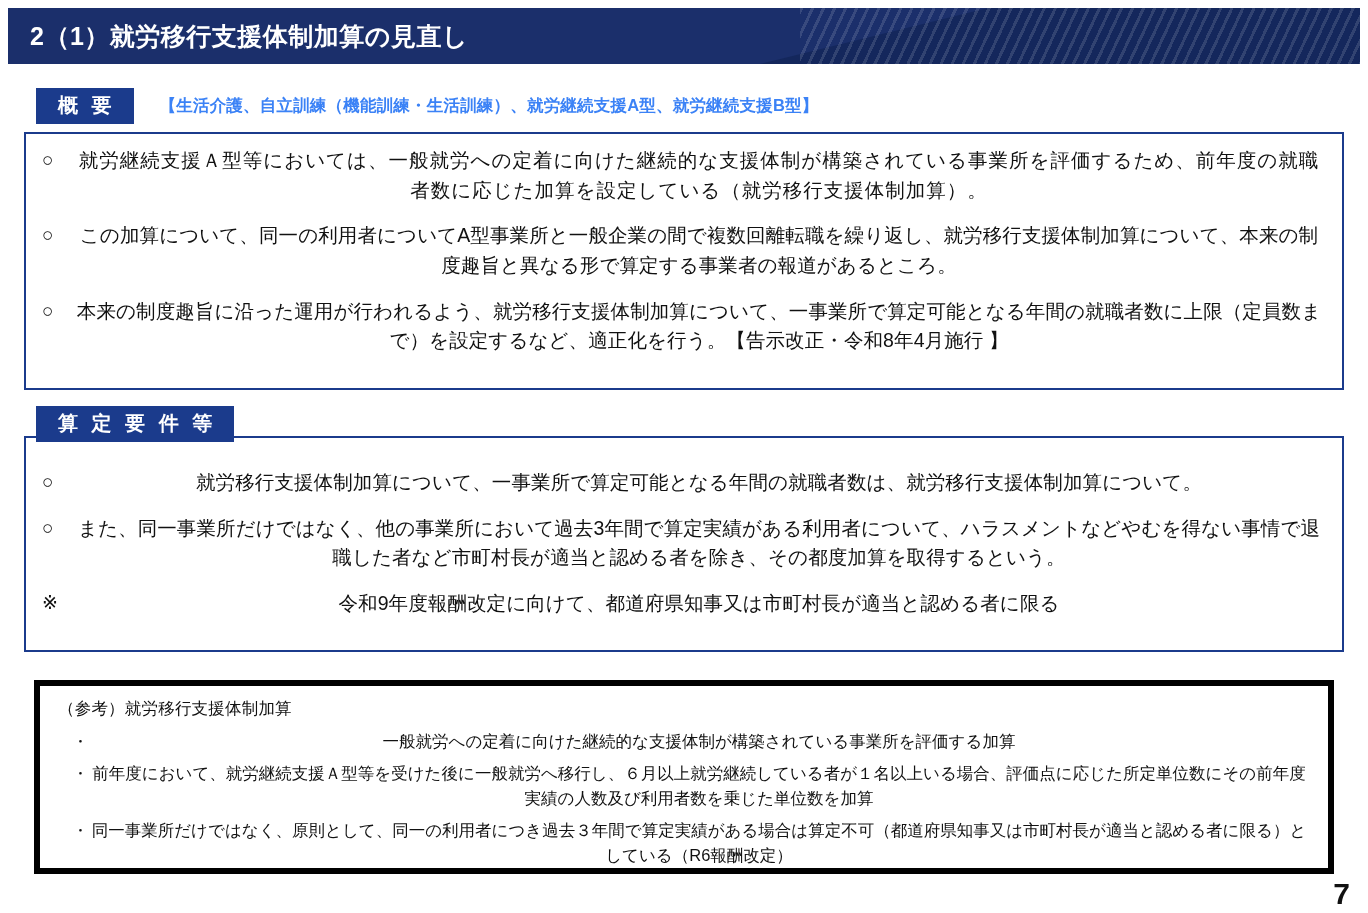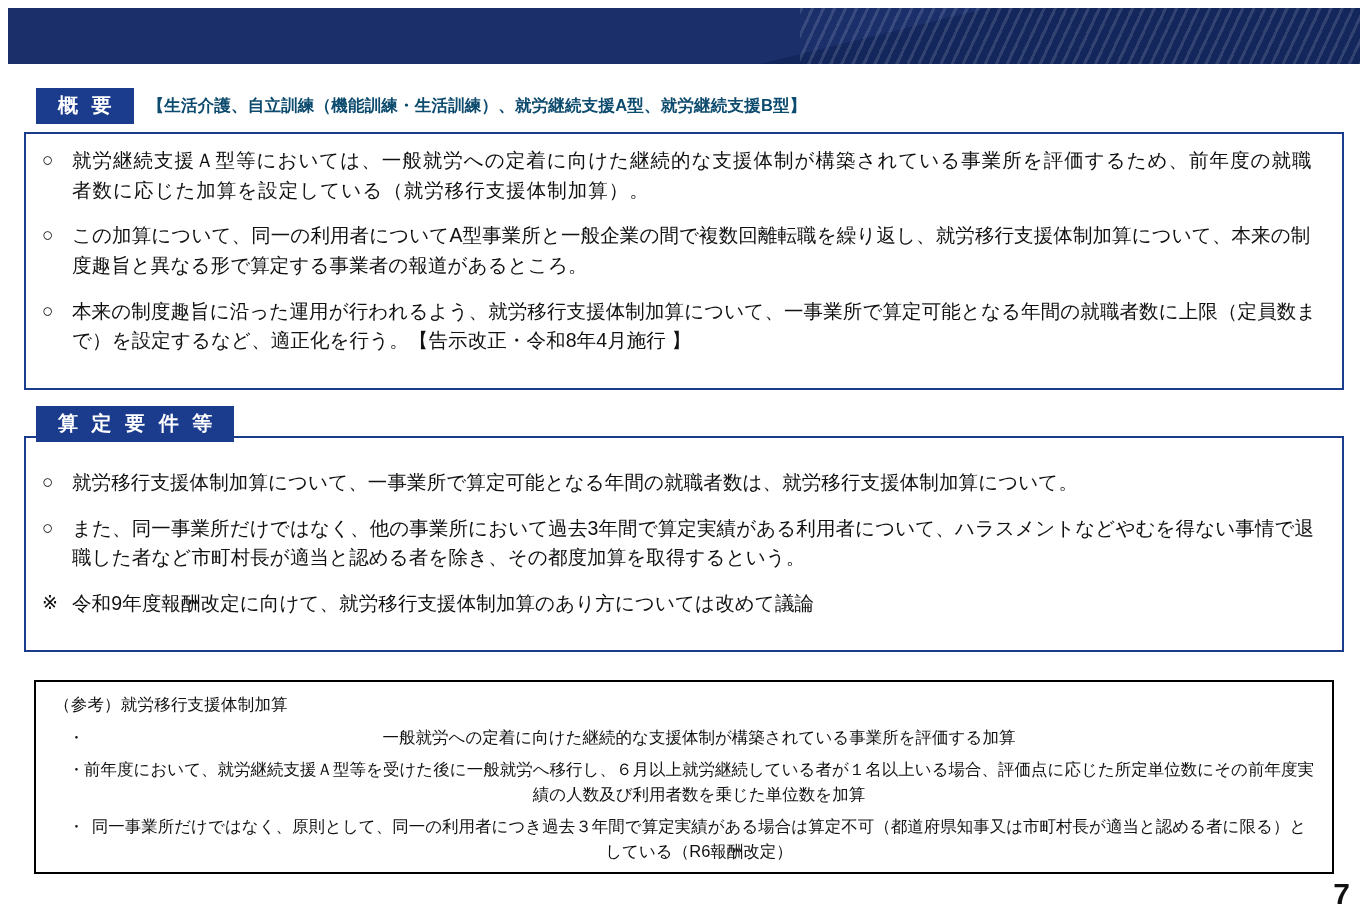--- a/index.html
+++ b/index.html
@@ -73,26 +73,26 @@
     padding: 4px 18px 5px 22px;
   }
 
   .gaiyou-row {
     position: absolute;
     top: 88px;
     left: 36px;
     width: 1300px;
     display: flex;
     align-items: center;
-    gap: 14px;
+    gap: 26px;
   }
   .gaiyou-note {
     font-size: 16.5px;
     font-weight: bold;
-    color: #0c4a6e;
+    color: #3b82f6;
     letter-spacing: 0.2px;
   }
 
   
   .box {
     position: absolute;
     border: 2.5px solid #1b3b8c;
     background: #ffffff;
     box-sizing: border-box;
   }
@@ -133,31 +133,32 @@
   }
   .para:last-child { margin-bottom: 0; }
   .bullet {
     flex: 0 0 auto;
     width: 30px;
     font-size: 19px;
     line-height: 1.52;
   }
   .ptext {
     flex: 1 1 auto;
+    text-align: center;
   }
   .wide { letter-spacing: 1.0px; }
 
   
   #reference-box {
     position: absolute;
     left: 34px;
     top: 680px;
     width: 1300px;
     height: 194px;
-    border: 2px solid #000000;
+    border: 6px solid #000000;
     box-sizing: border-box;
     padding: 12px 18px;
     background: #ffffff;
   }
   .ref-title {
     font-size: 16.5px;
     margin-bottom: 9px;
     letter-spacing: 0.2px;
   }
   .ref-item {
@@ -184,20 +185,21 @@
     font-weight: bold;
     color: #111111;
   }
 </style>
 </head>
 <body>
 
 <div class="title-bar">
   <div class="wedge"></div>
   <div class="diag"></div>
+  <div class="title-text">2（1）就労移行支援体制加算の見直し</div>
 </div>
 
 <div class="gaiyou-row">
   <span class="chip">概 要</span>
   <span class="gaiyou-note">【生活介護、自立訓練（機能訓練・生活訓練）、就労継続支援A型、就労継続支援B型】</span>
 </div>
 
 <div class="box" id="overview-box">
   <div class="para">
     <span class="bullet">○</span>
@@ -221,21 +223,21 @@
   <div class="para">
     <span class="bullet">○</span>
     <span class="ptext">就労移行支援体制加算について、一事業所で算定可能となる年間の就職者数は、就労移行支援体制加算について。</span>
   </div>
   <div class="para">
     <span class="bullet">○</span>
     <span class="ptext">また、同一事業所だけではなく、他の事業所において過去3年間で算定実績がある利用者について、ハラスメントなどやむを得ない事情で退職した者など市町村長が適当と認める者を除き、その都度加算を取得するという。</span>
   </div>
   <div class="para">
     <span class="bullet">※</span>
-    <span class="ptext">令和9年度報酬改定に向けて、就労移行支援体制加算のあり方については改めて議論</span>
+    <span class="ptext">令和9年度報酬改定に向けて、都道府県知事又は市町村長が適当と認める者に限る</span>
   </div>
 </div>
 
 <div id="reference-box">
   <div class="ref-title">（参考）就労移行支援体制加算</div>
   <div class="ref-item">
     <span class="ref-mark">・</span>
     <span class="ref-text">一般就労への定着に向けた継続的な支援体制が構築されている事業所を評価する加算</span>
   </div>
   <div class="ref-item">

